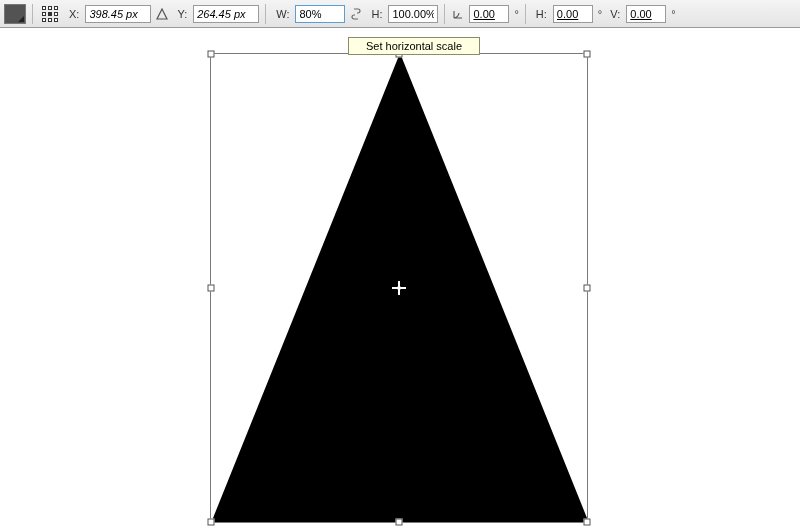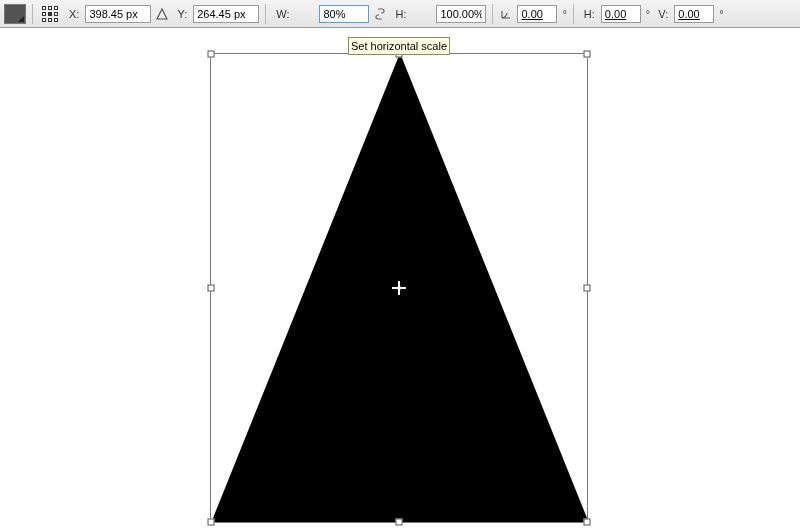--- a/index.html
+++ b/index.html
@@ -64,22 +64,22 @@
   }
   .field {
     height: 18px;
     border: 1px solid #9a9a9a;
     background: #fff;
     font-size: 11px;
     padding: 0 3px;
     font-family: inherit;
     color: #000;
   }
-  .field.w78 { width: 66px; }
-  .field.w56 { width: 50px; margin-left: 24px; }
+  .field.w78 { width: 66px; font-style: italic; }
+  .field.w56 { width: 50px; }
   .field.w44 { width: 40px; text-decoration: underline; }
   .field.focused {
     outline: 1px solid #5a9ed6;
     outline-offset: -1px;
     background: #fff;
   }
   .icon {
     width: 14px;
     height: 14px;
     display: inline-flex;
@@ -137,21 +137,21 @@
     width: 4px; height: 4px;
     border: 1px solid #fff;
     transform: translate(-50%, -50%) rotate(45deg);
     background: transparent;
   }
   .tooltip {
     position: absolute;
     background: #ffffe1;
     border: 1px solid #8b8b6b;
     font-size: 11px;
-    padding: 2px 2px;
+    padding: 2px 17px;
     color: #000;
     white-space: nowrap;
   }
 </style>
 </head>
 <body>
 
 <div class="toolbar">
   <div class="tool-swatch"></div>
   <div class="divider"></div>

